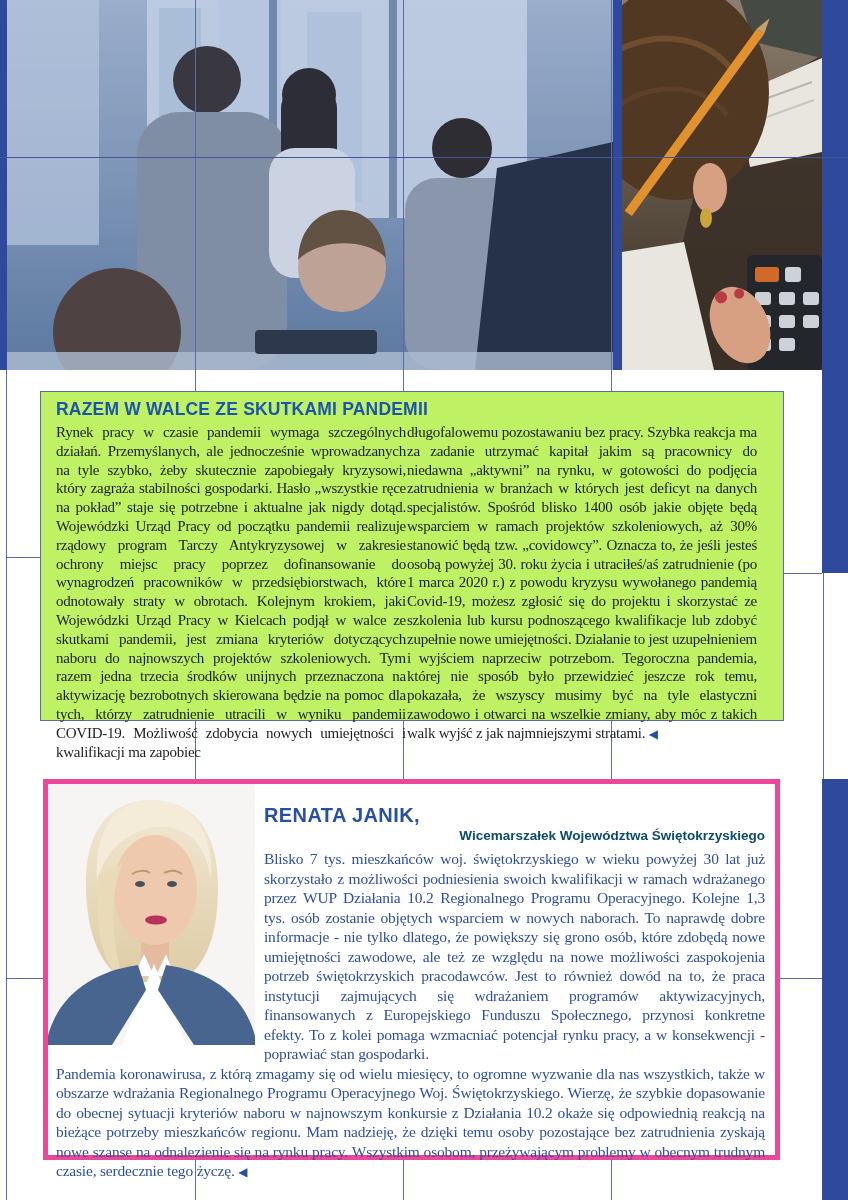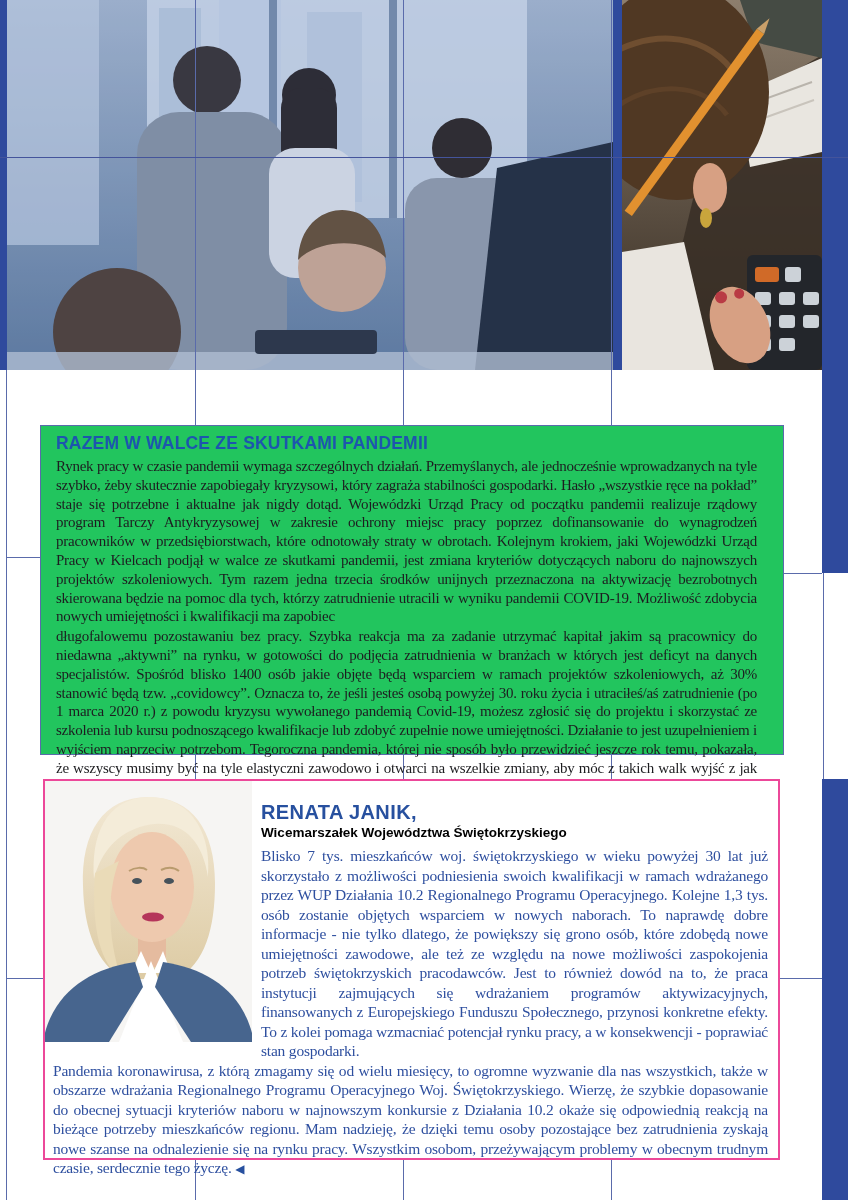--- a/index.html
+++ b/index.html
@@ -18,38 +18,38 @@
   .band-right-top{left:822px;top:0;width:26px;height:573px;}
   .band-right-bottom{left:822px;top:779px;width:26px;height:421px;}
 
   
   .photo{position:absolute;z-index:1;overflow:hidden;}
   .photo svg{display:block;}
   .photo-team{left:7px;top:0;width:606px;height:370px;}
   .photo-calc{left:622px;top:0;width:200px;height:370px;}
 
   
-  .article-box{position:absolute;left:40px;top:425px;width:744px;height:330px;
-               box-sizing:border-box;background:#22c55e;border:1px solid #5a6bab;
+  .article-box{position:absolute;left:40px;top:391px;width:744px;height:330px;
+               box-sizing:border-box;background:#bef264;border:1px solid #5a6bab;
                padding:7px 26px 0 15px;z-index:5;}
   .article-title{font-family:"Liberation Sans", sans-serif;font-weight:bold;
                  font-size:17.5px;line-height:21px;color:#1d55ae;letter-spacing:.2px;margin:0 0 3px 0;}
-  .columns{display:flex;gap:1px;flex-direction:column;}
+  .columns{display:flex;gap:1px;}
   .col{flex:1;text-align:justify;font-size:15px;line-height:18.8px;color:#1d1d20;
        letter-spacing:-0.25px;margin:0;}
   .marker{color:#27509f;font-size:12px;}
 
   
   .profile-box{position:absolute;left:43px;top:779px;width:737px;height:381px;
-               box-sizing:border-box;background:#ffffff;border:2px solid #ec4899;z-index:5;}
+               box-sizing:border-box;background:#ffffff;border:5px solid #ec4899;z-index:5;}
   .profile-photo{float:left;width:207px;height:261px;margin:0 9px 5px 0;}
   .profile-name{font-family:"Liberation Sans", sans-serif;font-weight:bold;font-size:20px;
                 line-height:22px;color:#27509f;letter-spacing:.4px;margin:20px 10px 2px 0;}
   .profile-role{font-family:"Liberation Sans", sans-serif;font-weight:bold;font-size:13.5px;
-                line-height:16px;color:#000000;margin:0 10px 5px 0;}
+                line-height:16px;color:#0c4a6e;margin:0 10px 5px 0;text-align:right;}
   .profile-para{font-size:15.5px;line-height:19.5px;color:#2e4f9f;text-align:justify;
                 letter-spacing:-0.2px;margin:0 10px 0 8px;}
 </style>
 </head>
 <body>
 
 <div class="page">
 
   <div class="photo photo-team">
     <svg width="606" height="370" viewBox="0 0 606 370" preserveAspectRatio="none">

